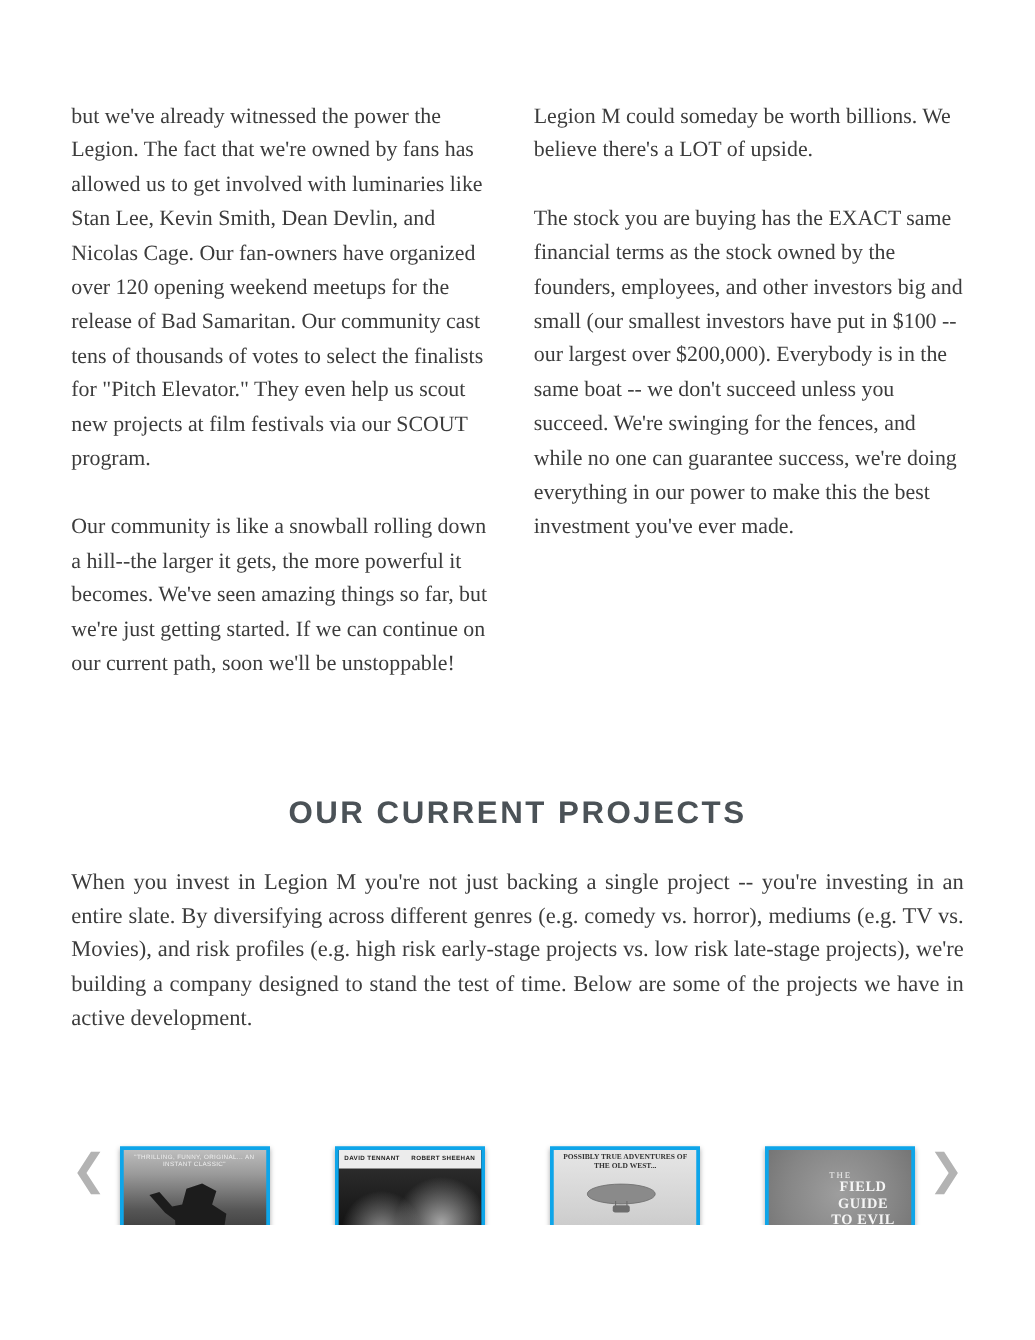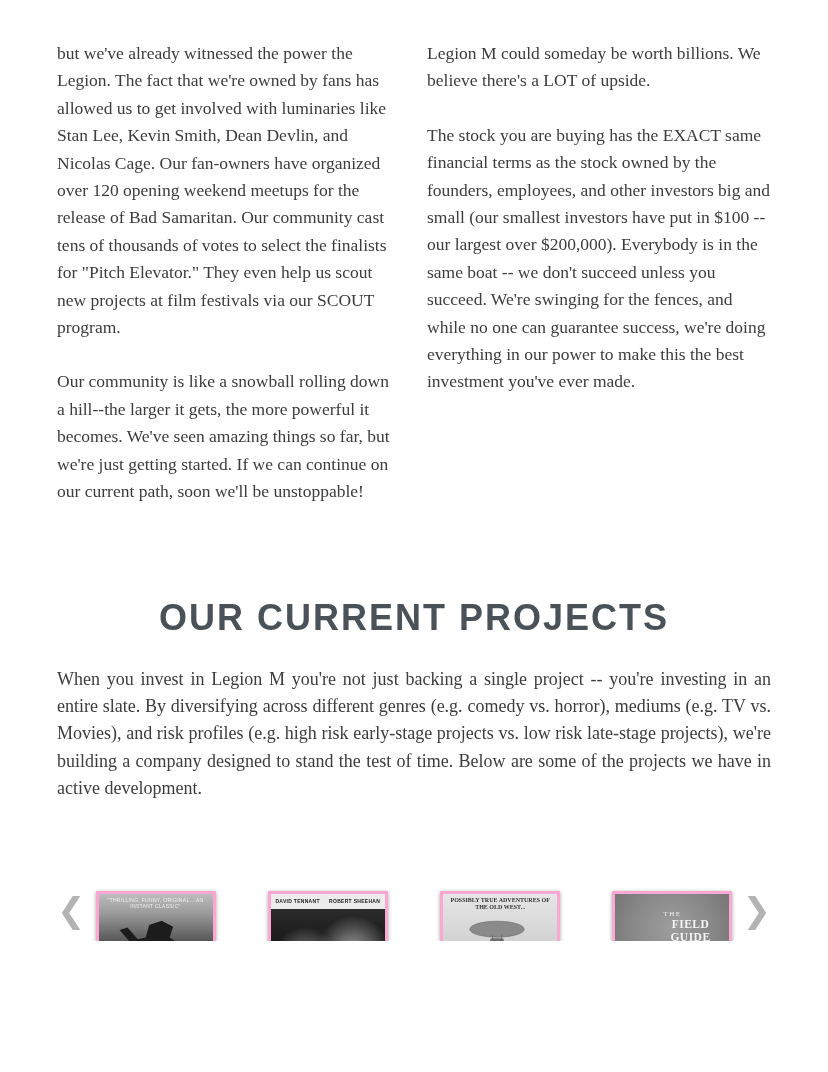--- a/index.html
+++ b/index.html
@@ -1,41 +1,41 @@
 <!DOCTYPE html>
 <html><head>
 <meta charset="utf-8">
 <style>
   html,body { margin:0; padding:0; background:#fff; }
   body { width:828px; height:1072px; }
   .page {
     box-sizing:border-box; width:828px; height:941px; overflow:hidden;
     padding:40px 57px 0 57px;
-    font-family:"Liberation Serif", serif; color:#3c3c3c; background:#fff;
+    font-family:"Liberation Serif", serif; color:#3c3c3c; background:#fff;margin-top:39px;
   }
   .columns { display:flex; gap:26px; }
   .col { flex:1; font-size:17.5px; line-height:27.4px; }
   .col p { margin:0 0 27px 0; }
   .section-title {
     font-family:"Liberation Sans", sans-serif; font-weight:bold;
-    font-size:36px; letter-spacing:2px; color:#4b5257;
+    font-size:25px; letter-spacing:2px; color:#4b5257;
     text-align:center; margin:64px 0 27px 0;
   }
   .intro { font-size:18px; line-height:27.4px; text-align:justify; margin:0; }
 
   .carousel { display:flex; align-items:flex-start; margin-top:88px; }
   .arrow {
     font-family:"DejaVu Sans", sans-serif; font-size:34px; line-height:1;
     color:#b3b3b3; cursor:pointer; user-select:none; margin-top:2px;
   }
   .arrow.left { margin-right:10px; }
   .arrow.right { margin-left:10px; }
   .posters { flex:1; display:flex; justify-content:space-between; }
   .poster {
-    box-sizing:border-box; width:120px; height:94px; background:#f9a8d4;
+    box-sizing:border-box; width:120px; height:94px; background:#0ea5e9;
     padding:3px; box-shadow:0 1px 4px rgba(0,0,0,0.35); cursor:pointer;
   }
   .pi { position:relative; width:100%; height:100%; overflow:hidden; }
 
   
   .p0 { background:linear-gradient(180deg,#bdbdbd 0%,#9a9a9a 22%,#555 55%,#1f1f1f 100%); }
   .p0-tag { position:absolute; top:3px; left:2px; right:2px; text-align:center;
     font-family:"Liberation Sans",sans-serif; font-size:5px; color:#efefef; letter-spacing:.3px; }
   .p0-fig { position:absolute; bottom:0; left:0; width:100%; height:76%; }
 

